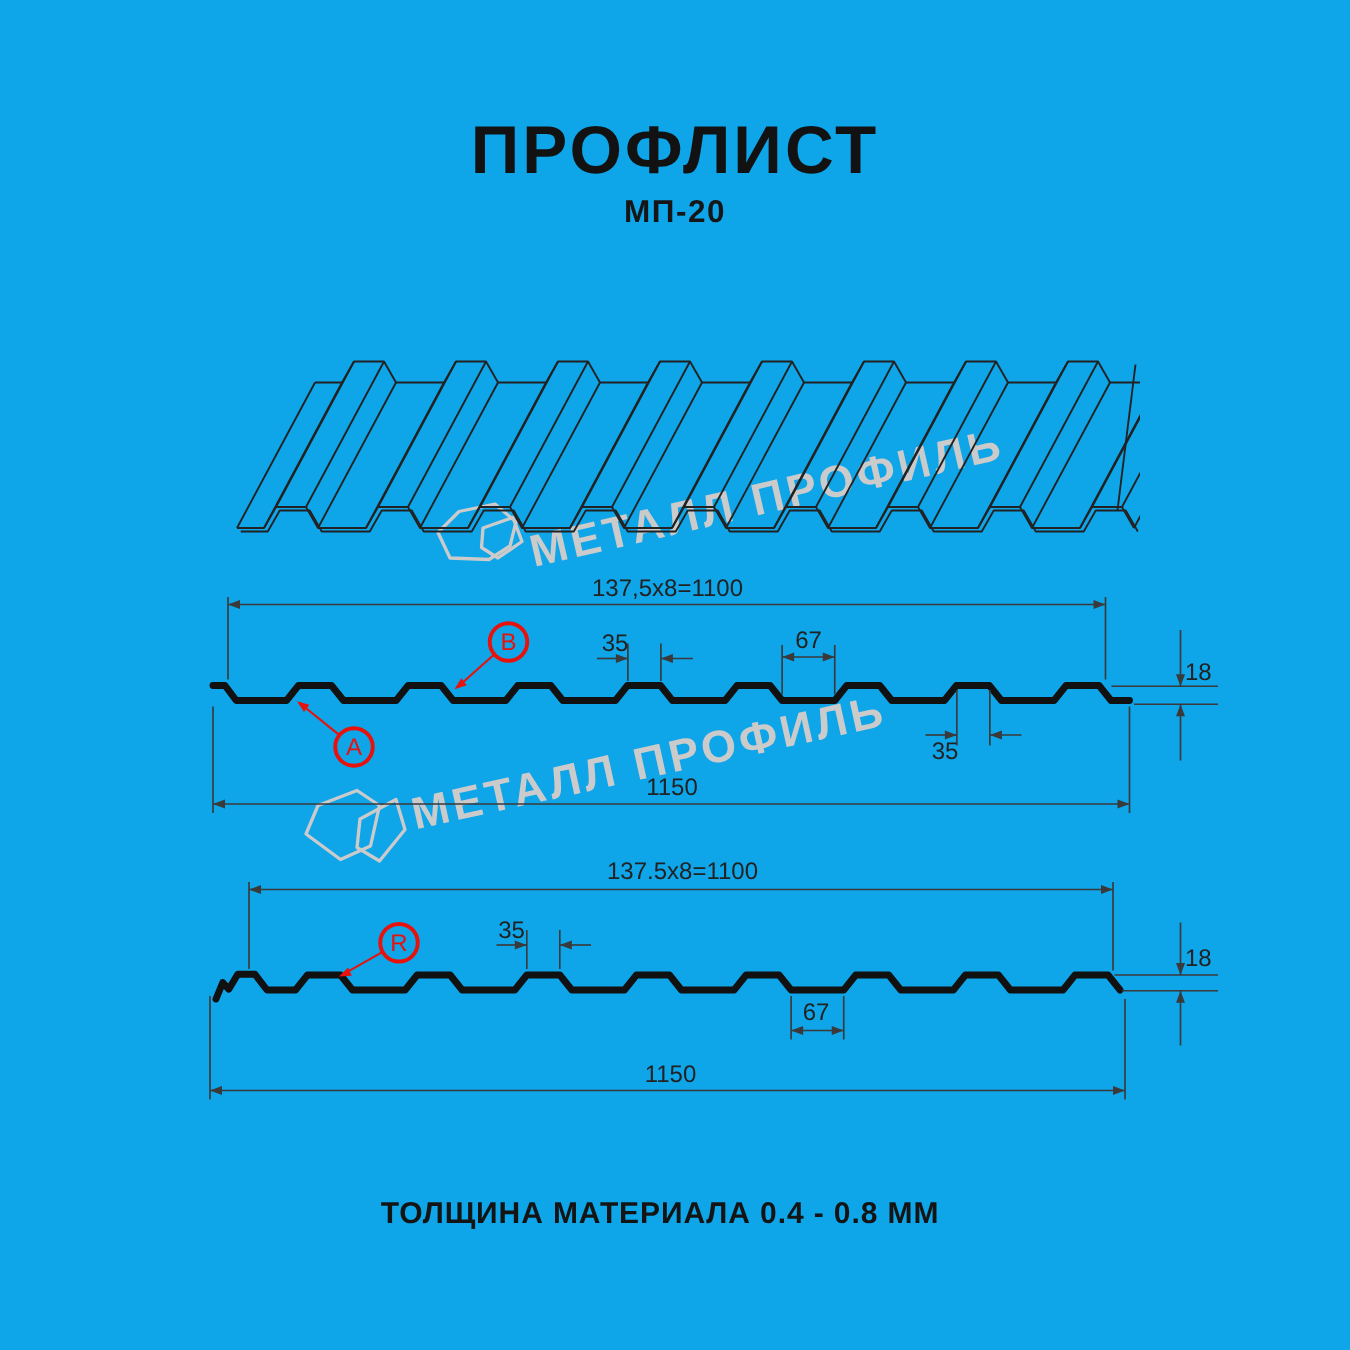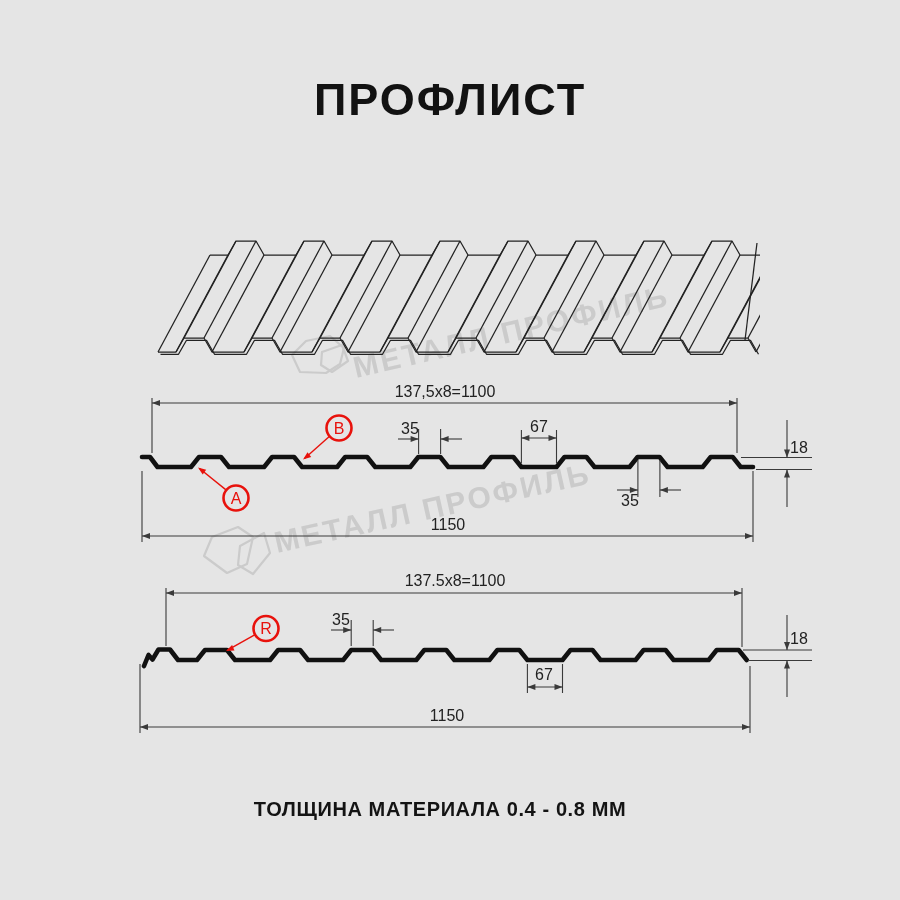--- a/index.html
+++ b/index.html
@@ -1,34 +1,35 @@
 <!DOCTYPE html>
 <html><head>
 <meta charset="utf-8">
 <style>
   html,body{margin:0;padding:0;background:#ffffff;}
-  .canvas{position:relative;width:900px;height:900px;background:#e5e5e5;overflow:hidden;
+  .canvas{position:relative;width:900px;height:900px;background:#0ea5e9;overflow:hidden;
           font-family:"Liberation Sans", sans-serif;}
   .title{position:absolute;top:74px;left:0;width:900px;text-align:center;
          font-size:45px;font-weight:700;letter-spacing:2px;color:#121212;}
   .subtitle{position:absolute;top:130px;left:0;width:900px;text-align:center;
          font-size:21px;font-weight:700;letter-spacing:1px;color:#161616;}
   .footer{position:absolute;top:798px;left:0;width:880px;text-align:center;
          font-size:20px;font-weight:700;letter-spacing:0.6px;color:#141414;}
   svg{position:absolute;left:0;top:0;}
   .dimtxt{font-family:"Liberation Sans", sans-serif;font-size:16px;fill:#222;}
   .redtxt{font-family:"Liberation Sans", sans-serif;font-size:16px;}
   .wmtxt{font-family:"Liberation Sans", sans-serif;font-size:30px;font-weight:700;letter-spacing:2.5px;}
 </style>
 </head>
 <body>
 
 <div class="canvas">
 
   <div class="title">ПРОФЛИСТ</div>
+  <div class="subtitle">МП-20</div>
 
   <svg width="900" height="900" viewBox="0 0 900 900">
 
     <g id="wm1">
       <g id="wm1logo" fill="none" stroke-width="2.2" stroke-linejoin="round" stroke="#cbcbcb">
         <path d="M300,372 L292,355 L306,341 L330,336 L344,348 L340,364 L326,373 Z"></path>
         <path d="M322,352 L342,345 L348,361 L332,372 L321,365 Z"></path>
       </g>
       <text class="wmtxt" transform="translate(356,378) rotate(-13)" fill="#cbcbcb">МЕТАЛЛ ПРОФИЛЬ</text>
     </g>

